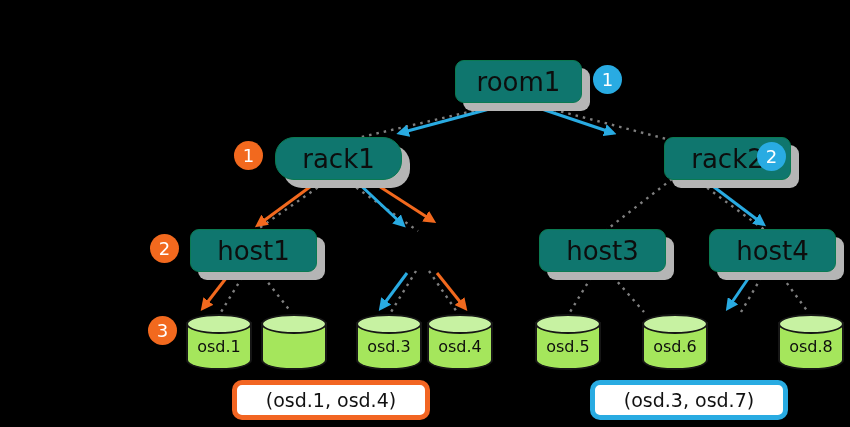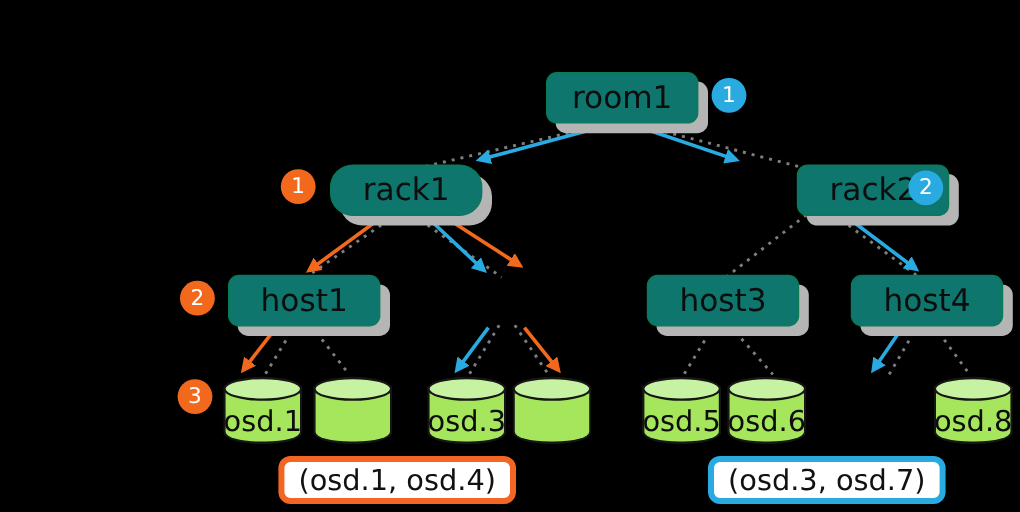--- a/index.html
+++ b/index.html
@@ -31,28 +31,28 @@
     position:absolute;left:0;top:8px;width:62px;height:46px;
     background:#a5e65c;border:2px solid #161616;border-top:none;
     border-radius:0 0 31px 31px / 0 0 10px 10px;z-index:1;
   }
   .cyl-top{
     position:absolute;left:0;top:0;width:62px;height:16px;
     background:#c7f2a2;border:2px solid #161616;border-radius:50%;z-index:2;
   }
   .osd-label{
     position:absolute;left:0;top:23px;width:66px;text-align:center;
-    font-size:24px;color:#0d0d0d;z-index:4;
+    font-size:16px;color:#0d0d0d;z-index:4;
   }
   .pos-osd1{left:186px;top:314px;}
   .pos-osd2{left:261px;top:314px;}
   .pos-osd3{left:356px;top:314px;}
   .pos-osd4{left:427px;top:314px;}
   .pos-osd5{left:535px;top:314px;}
-  .pos-osd6{left:606px;top:314px;}
+  .pos-osd6{left:642px;top:314px;}
   .pos-osd7{left:706px;top:314px;}
   .pos-osd8{left:778px;top:314px;}
 
   
   .badge{
     position:absolute;width:29px;height:29px;border-radius:50%;z-index:4;
     display:flex;align-items:center;justify-content:center;
     color:#fff;font-size:18px;line-height:1;
   }
   .badge.blue{background:#29abe2;}
@@ -61,21 +61,21 @@
   .pos-b2{left:757px;top:142px;}
   .pos-o1{left:234px;top:141px;}
   .pos-o2{left:150px;top:234px;}
   .pos-o3{left:148px;top:316px;}
 
   
   .result{
     position:absolute;width:188px;height:30px;z-index:3;
     background:#ffffff;border-radius:10px;
     display:flex;align-items:center;justify-content:center;
-    font-size:24px;color:#111;
+    font-size:19px;color:#111;
   }
   .result.orange{border:5px solid #f26522;}
   .result.blue{border:5px solid #29abe2;}
   .pos-r1{left:232px;top:380px;}
   .pos-r2{left:590px;top:380px;}
 
   
   .dotted line{stroke:#7f7f7f;stroke-width:2.4;stroke-dasharray:2.5 5;}
   .blue-arrows line{stroke:#29abe2;stroke-width:3;}
   .orange-arrows line{stroke:#f2691e;stroke-width:3;}
@@ -158,20 +158,21 @@
     <div class="cyl-top"></div>
   </div>
   <div class="osd pos-osd3">
     <div class="cyl-body"></div>
     <div class="cyl-top"></div>
     <span class="osd-label">osd.3</span>
   </div>
   <div class="osd pos-osd4">
     <div class="cyl-body"></div>
     <div class="cyl-top"></div>
+    <span class="osd-label">osd.4</span>
   </div>
   <div class="osd pos-osd5">
     <div class="cyl-body"></div>
     <div class="cyl-top"></div>
     <span class="osd-label">osd.5</span>
   </div>
   <div class="osd pos-osd6">
     <div class="cyl-body"></div>
     <div class="cyl-top"></div>
     <span class="osd-label">osd.6</span>

